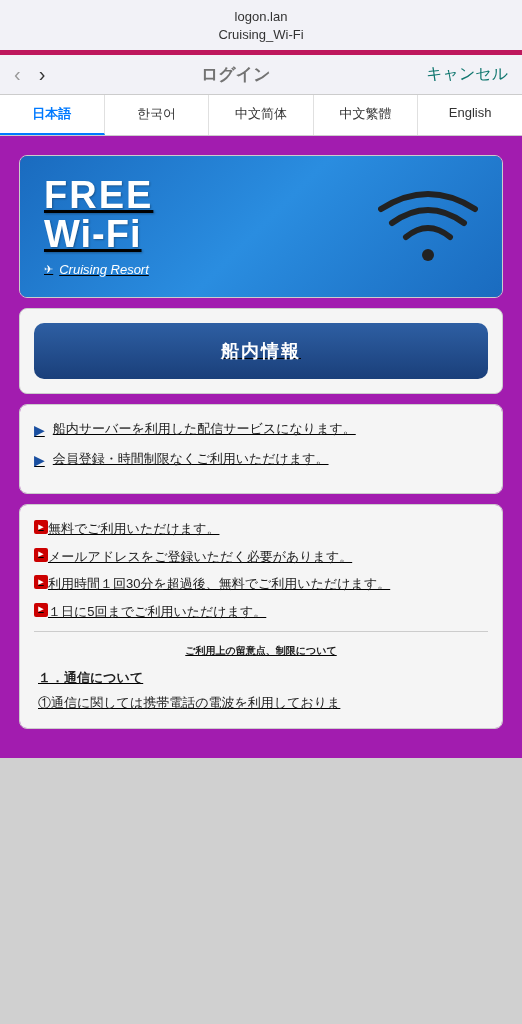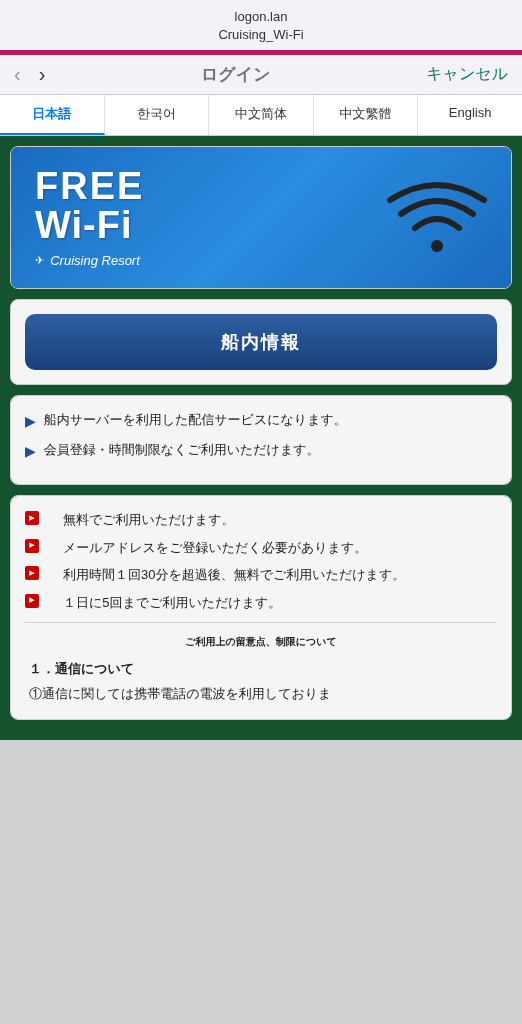--- a/index.html
+++ b/index.html
@@ -73,22 +73,23 @@
     }
     .lang-tab:last-child { border-right: none; }
     .lang-tab.active {
       color: #007aff;
       border-bottom: 2px solid #007aff;
       font-weight: 600;
     }
 
     
     .main-content {
-      background: #14532d;
-      padding: 10px;
+      background: #a21caf;
+      padding: 19px;
+      text-decoration: underline;
     }
 
     
     .card {
       background: #fff;
       border-radius: 8px;
       margin-bottom: 10px;
       overflow: hidden;
       border: 1px solid #ccc;
     }
@@ -184,21 +185,21 @@
     }
 
     
     .red-card {
       background: #f5f5f5;
       padding: 14px;
     }
     .red-item {
       display: flex;
       align-items: flex-start;
-      gap: 24px;
+      gap: 0;
       margin-bottom: 8px;
       font-size: 13px;
       color: #222;
       line-height: 1.5;
     }
     .red-icon {
       color: #cc0000;
       font-size: 14px;
       flex-shrink: 0;
       margin-top: 1px;

